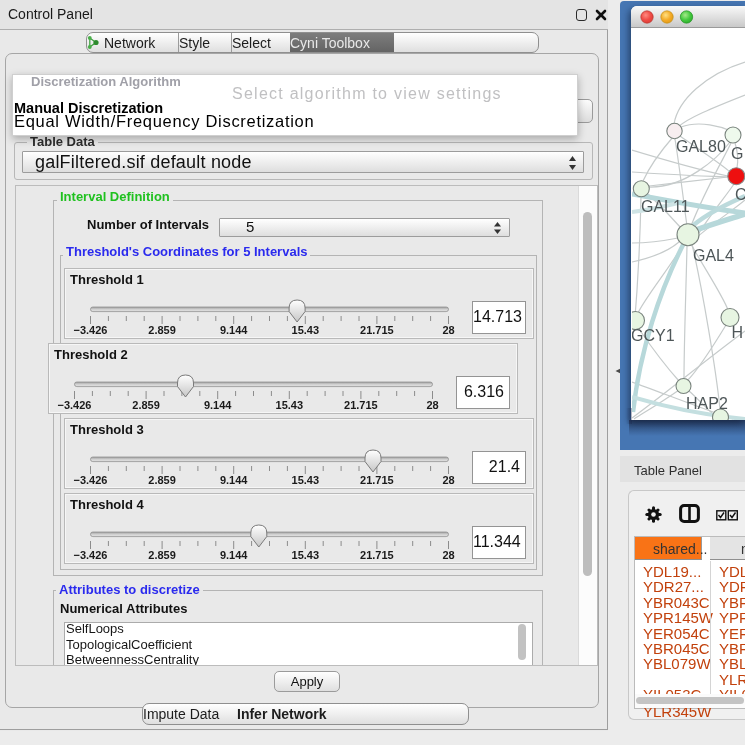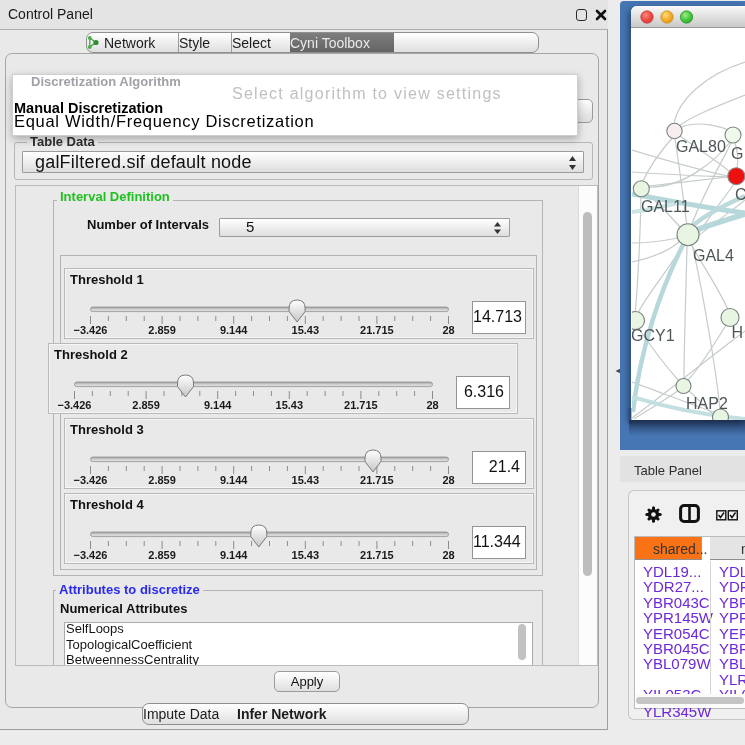--- a/index.html
+++ b/index.html
@@ -9,21 +9,21 @@
 .seg{display:flex;align-items:center;justify-content:flex-start;font-size:14px;color:#1c1c1c;height:100%;}
 .sep{width:1px;height:100%;background:#9b9b9b;}
 .dark{background:linear-gradient(#7d7d7d,#646464);color:#e9e9e9;}
 .tbar{border:1px solid #8f8f8f;border-radius:7px;background:linear-gradient(#ffffff,#dfdfdf);display:flex;overflow:hidden;}
 .gtitle{font-size:13px;font-weight:bold;background:#e9e9e9;padding:0 3px;line-height:13px;}
 .combo{border:1px solid #9c9c9c;border-radius:1px;background:linear-gradient(#ffffff,#dedede);font-size:18px;letter-spacing:0.2px;color:#111;}
 .tk{font-size:11px;font-weight:bold;color:#1a1a1a;text-align:center;width:60px;}
 .vbox{border:1.5px solid #949494;background:#fff;font-size:16px;color:#111;text-align:right;padding-right:5px;}
 .blk{border:1px solid #b9b9b9;box-shadow:inset 0 0 0 1px #f6f6f6;background:#e9e9e9;}
 .blab{font-size:13px;font-weight:bold;color:#111;}
-.row{font-size:15px;color:#6d28d9;}
+.row{font-size:15px;color:#c2410c;}
 </style>
 </head>
 <body>
 
 <div class="abs" style="left:0;top:0;width:608px;height:730px;background:#e9e9e9;border-right:1px solid #9e9e9e;border-bottom:1px solid #9e9e9e;"></div>
 
 <div class="abs" style="left:0;top:0;width:608px;height:30px;background:#e4e4e4;border-bottom:1px solid #aeaeae;"></div>
 <div class="abs" style="left:8px;top:6px;font-size:14px;color:#1a1a1a;">Control Panel</div>
 <div class="abs" style="left:576px;top:9px;width:11px;height:12px;border:1.6px solid #2a2a2a;border-radius:3px;"></div>
 <svg class="abs" style="left:595px;top:9px;" width="12" height="12" viewBox="0 0 12 12">
@@ -73,20 +73,21 @@
   <div class="abs blab" style="left:71px;top:31px;">Number of Intervals</div>
   <div class="abs combo" style="left:203px;top:32px;width:291px;height:19px;">
     <span style="position:absolute;left:26px;top:-1px;font-size:15px;letter-spacing:0;">5</span>
     <svg class="abs" style="right:7px;top:2px;" width="9" height="14" viewBox="0 0 9 14">
           <path d="M4.5 1 L8 5.5 L1 5.5 Z" fill="#333"></path>
           <path d="M4.5 13 L8 8.5 L1 8.5 Z" fill="#333"></path>
         </svg>
   </div>
 
   <div class="abs" style="left:44px;top:69px;width:477px;height:315px;border:1px solid #b4b4b4;"></div>
+  <div class="abs gtitle" style="left:47px;top:58.5px;color:#2a2aee;">Threshold's Coordinates for 5 Intervals</div>
 
   <div class="abs blk" style="left:48px;top:82px;width:470px;height:71px;">
     <div class="blab" style="position:absolute;left:5px;top:2.5px;">Threshold 1</div>
     <div class="vbox abs" style="left:407px;top:32px;width:54px;height:33px;line-height:30px;">14.713</div>
     <svg class="abs" style="left:0;top:28px;" width="470" height="43" viewBox="0 0 470 43">
       <defs>
             <linearGradient id="tr" x1="0" y1="0" x2="0" y2="1">
               <stop offset="0" stop-color="#9d9d9d"></stop>
               <stop offset="0.5" stop-color="#cfcfcf"></stop>
               <stop offset="1" stop-color="#e4e4e4"></stop>

